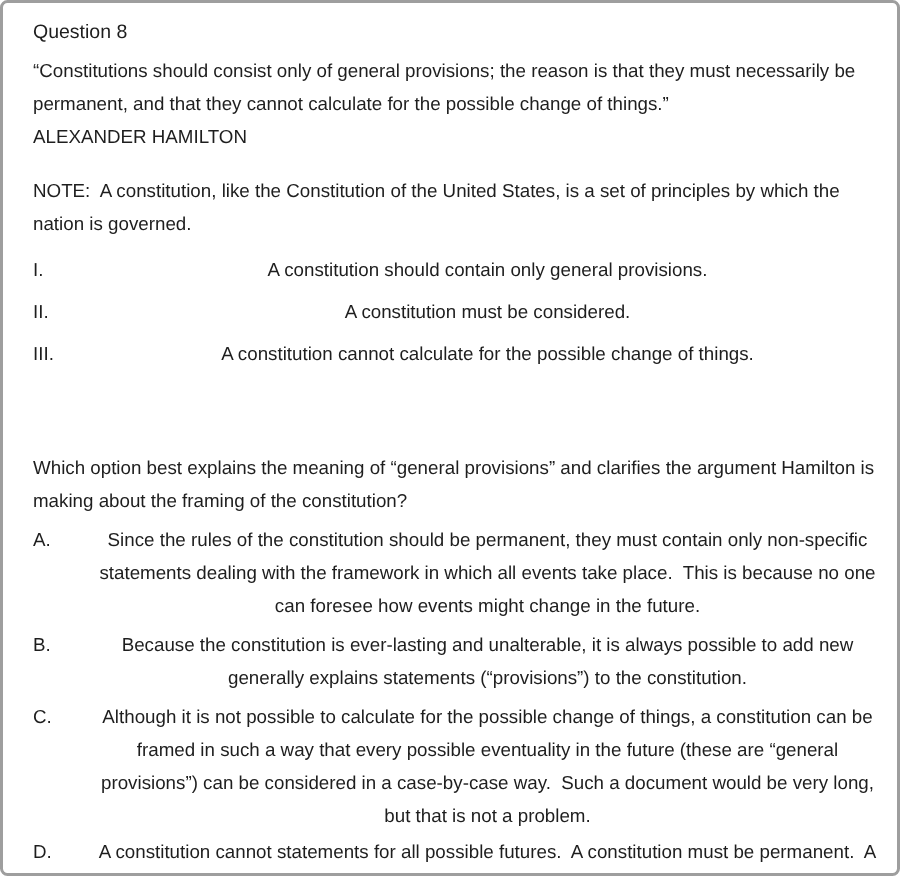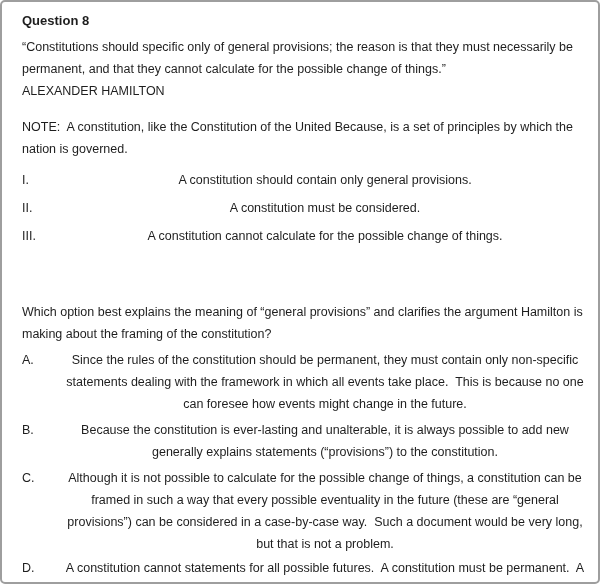--- a/index.html
+++ b/index.html
@@ -16,21 +16,21 @@
     border: 2px solid #9e9e9e;
     border-radius: 5px;
     padding: 8px 10px 0 20px;
     font-family: "Liberation Sans", sans-serif;
     font-size: 12.5px;
     line-height: 22px;
     color: #1e1e1e;
     overflow: hidden;
   }
   .heading {
-    font-weight: 700;
+    font-weight: 400;
     font-size: 13px;
   }
   .para {
     margin: 0;
     white-space: pre-wrap;
   }
   .quote {
     margin-top: 4px;
   }
   .attribution {
@@ -72,25 +72,25 @@
     margin-bottom: 2px;
   }
 </style>
 </head>
 <body>
 
 <div class="page">
 
   <div class="heading">Question 8</div>
 
-  <p class="para quote">“Constitutions should specific only of general provisions; the reason is that they must necessarily be permanent, and that they cannot calculate for the possible change of things.”</p>
+  <p class="para quote">“Constitutions should consist only of general provisions; the reason is that they must necessarily be permanent, and that they cannot calculate for the possible change of things.”</p>
 
   <div class="attribution">ALEXANDER HAMILTON</div>
 
-  <p class="para note">NOTE:  A constitution, like the Constitution of the United Because, is a set of principles by which the nation is governed.</p>
+  <p class="para note">NOTE:  A constitution, like the Constitution of the United States, is a set of principles by which the nation is governed.</p>
 
   <div class="statements">
     <div class="row statement-row">
       <span class="marker">I.</span>
       <span class="text">A constitution should contain only general provisions.</span>
     </div>
     <div class="row statement-row">
       <span class="marker">II.</span>
       <span class="text">A constitution must be considered.</span>
     </div>

